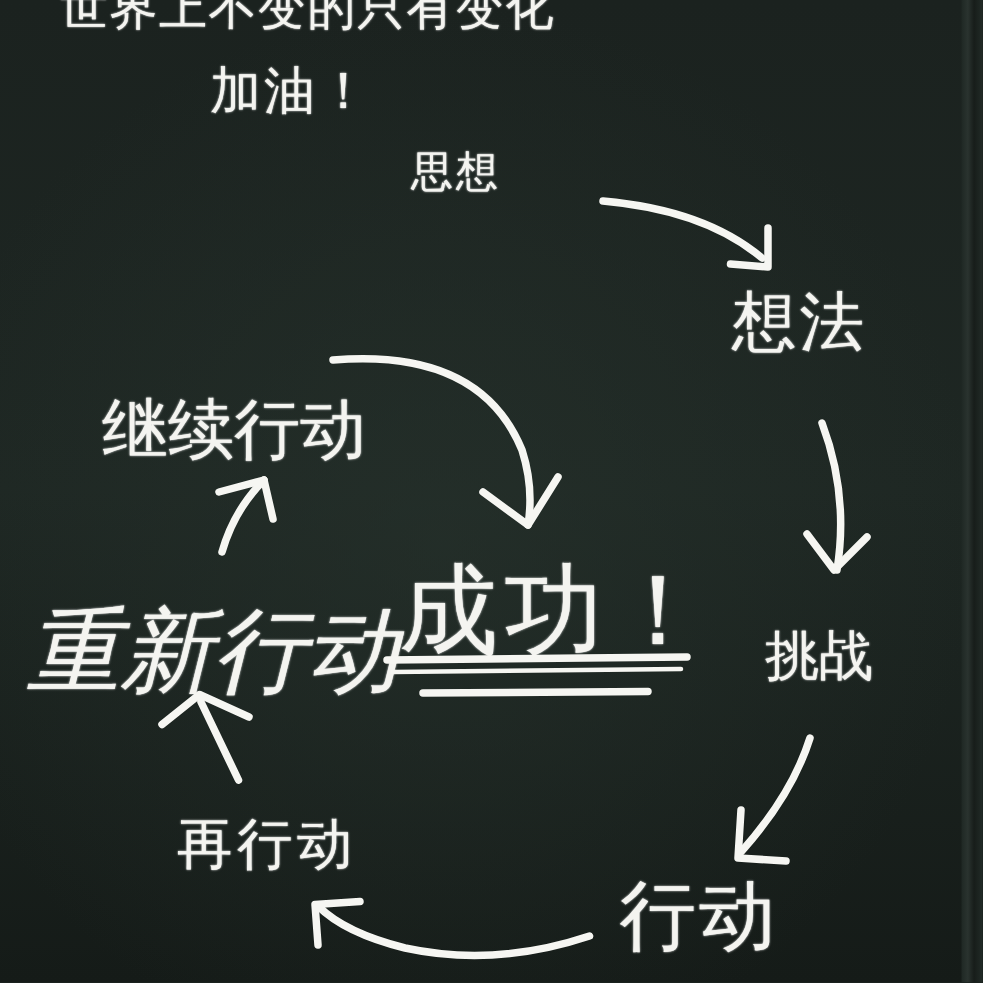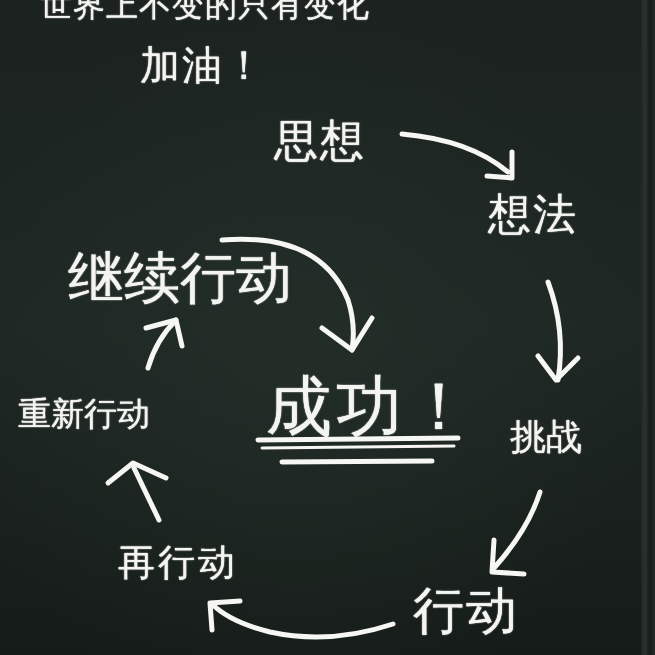--- a/index.html
+++ b/index.html
@@ -35,29 +35,29 @@
       text-shadow: 0 0 1px #fff, 0 0 2px rgba(255,255,255,0.4);
       letter-spacing: 2px;
     }
     .motto {
       left: 40px; top: -16px;
       font-size: 32px;
       letter-spacing: 1px;
     }
     .cheer {
       left: 140px; top: 38px;
-      font-size: 40px;
+      font-size: 34px;
     }
-    .n-thought { left: 274px; top: 112px; font-size: 44px; }
+    .n-thought { left: 274px; top: 96px; font-size: 28px; }
     .n-idea { left: 488px; top: 186px; font-size: 43px; }
     .n-challenge { left: 510px; top: 413px; font-size: 36px; letter-spacing: 0; }
     .n-action { left: 413px; top: 577px; font-size: 51px; }
     .n-again { left: 118px; top: 538px; font-size: 37px; letter-spacing: 3px; }
-    .n-restart { left: 18px; top: 392px; font-size: 33px; letter-spacing: 0; }
-    .n-continue { left: 68px; top: 241px; font-size: 56px; letter-spacing: 0; }
+    .n-restart { left: 18px; top: 392px; font-size: 62px; letter-spacing: 0; font-style: italic; }
+    .n-continue { left: 68px; top: 257px; font-size: 44px; letter-spacing: 0; }
     .n-success {
       left: 266px; top: 362px;
       font-size: 66px;
       letter-spacing: 4px;
     }
     svg.arrows {
       position: absolute;
       left: 0; top: 0;
       width: 655px; height: 655px;
       pointer-events: none;

